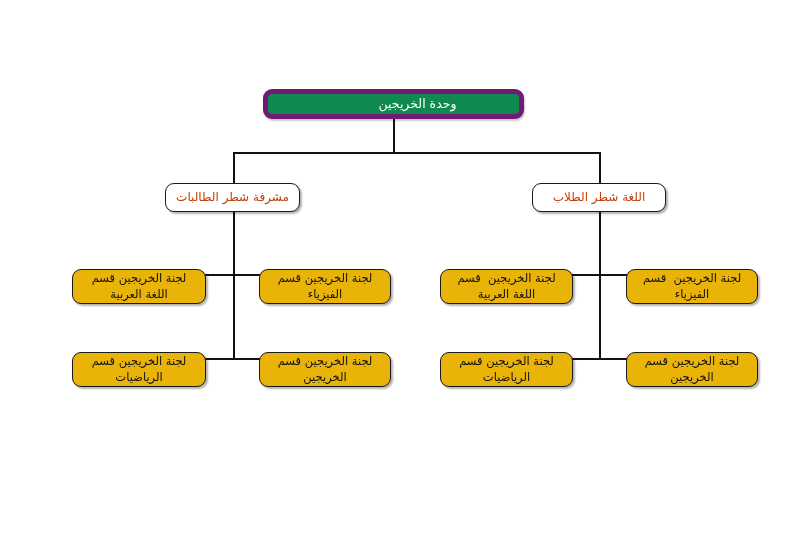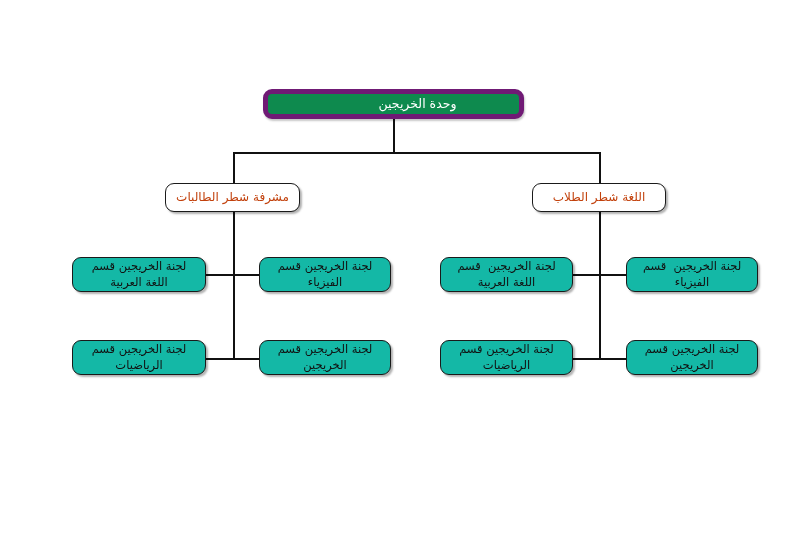--- a/index.html
+++ b/index.html
@@ -52,27 +52,28 @@
   .node-branch {
     background: #ffffff;
     border: 1.4px solid #1a1a1a;
     color: #c2410c;
     font-size: 12px;
     line-height: 1.3;
     box-shadow: 2px 2px 2px rgba(0,0,0,0.30);
   }
 
   .node-leaf {
-    background: #14b8a6;
+    background: #eab308;
     border: 1.4px solid #1a1a1a;
     color: #111111;
     font-size: 11.5px;
     line-height: 1.32;
     box-shadow: 2px 2px 2px rgba(0,0,0,0.30);
     padding: 2px 0;
+    margin-top: 12px;
   }
 
   .node-leaf .label-line {
     display: block;
     white-space: pre;
   }
 </style>
 </head>
 <body>
 

